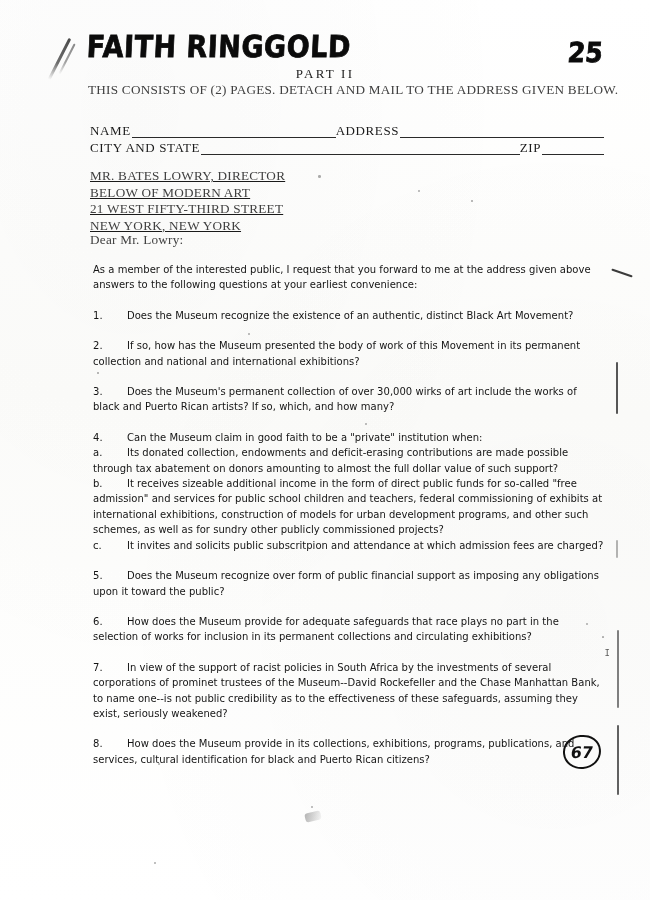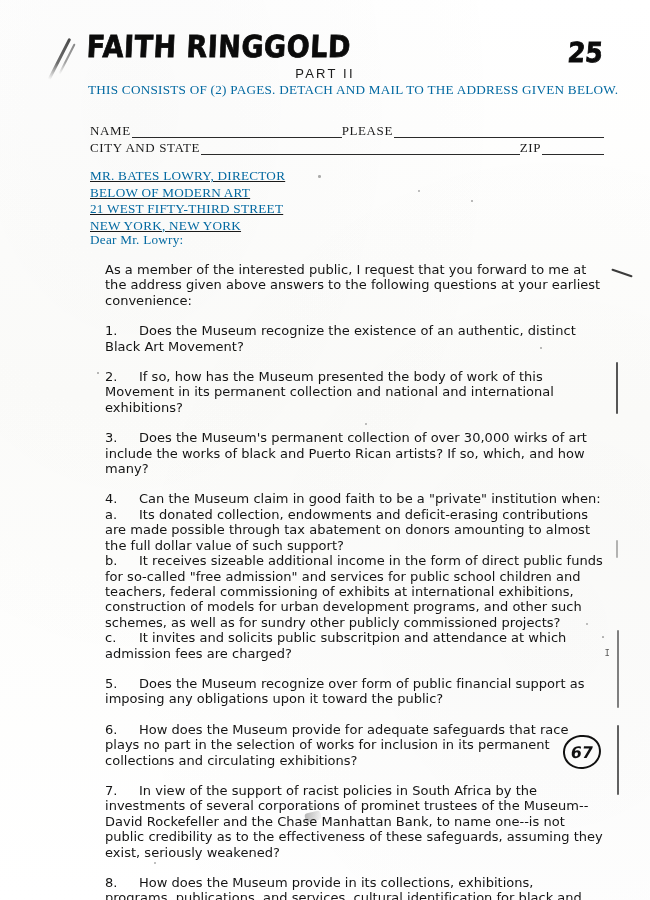--- a/index.html
+++ b/index.html
@@ -113,30 +113,30 @@
   .typed {
     position: absolute;
     left: 90px;
     right: 46px;
     font-family: "DejaVu Sans Mono", "Liberation Mono", monospace;
   }
   .serif-line {
     font-family: "Liberation Serif", "DejaVu Serif", serif;
     font-size: 13.2px;
     letter-spacing: 0.25px;
-    color: #0369a1;
+    color: #404040;
     white-space: nowrap;
   }
   .part-label {
     position: absolute;
     left: 0;
     right: 0;
     top: 66px;
     text-align: center;
-    font-family: Liberation Sans, sans-serif;
+    font-family: Liberation Serif, serif;
     font-size: 13px;
     letter-spacing: 2.2px;
     color: #1b1b1b;
   }
   .intro {
     position: absolute;
     left: 88px;
     top: 81px;
     line-height: 17px;
   }
@@ -183,25 +183,25 @@
 
   
   .body-block {
     position: absolute;
     left: 89px;
     right: 46px;
     top: 262px;
   }
   .para {
     font-family: "DejaVu Sans", "Liberation Sans", sans-serif;
-    font-size: 13px;
+    font-size: 10px;
     line-height: 15.4px;
     letter-spacing: 0.02px;
     color: #141414;
-    margin: 0 0 15px 16px;
+    margin: 0 0 15px 4px;
     font-weight: 500;
   }
   .para.tight { margin-bottom: 0; }
   .para .num {
     display: inline-block;
     min-width: 34px;
   }
 
   
   .edge-slash {
@@ -263,21 +263,21 @@
   <div class="part-label">PART  II</div>
 
   <div class="intro typed">
     <div class="serif-line">THIS CONSISTS OF (2) PAGES. DETACH AND MAIL TO THE ADDRESS GIVEN BELOW.</div>
   </div>
 
   <div class="form-block">
     <div class="form-row">
       <span class="lbl">NAME</span>
       <span class="rule"></span>
-      <span class="lbl">PLEASE</span>
+      <span class="lbl">ADDRESS</span>
       <span class="rule addr"></span>
     </div>
     <div class="form-row">
       <span class="lbl">CITY AND STATE</span>
       <span class="rule"></span>
       <span class="lbl">ZIP</span>
       <span class="rule short"></span>
     </div>
   </div>
 

